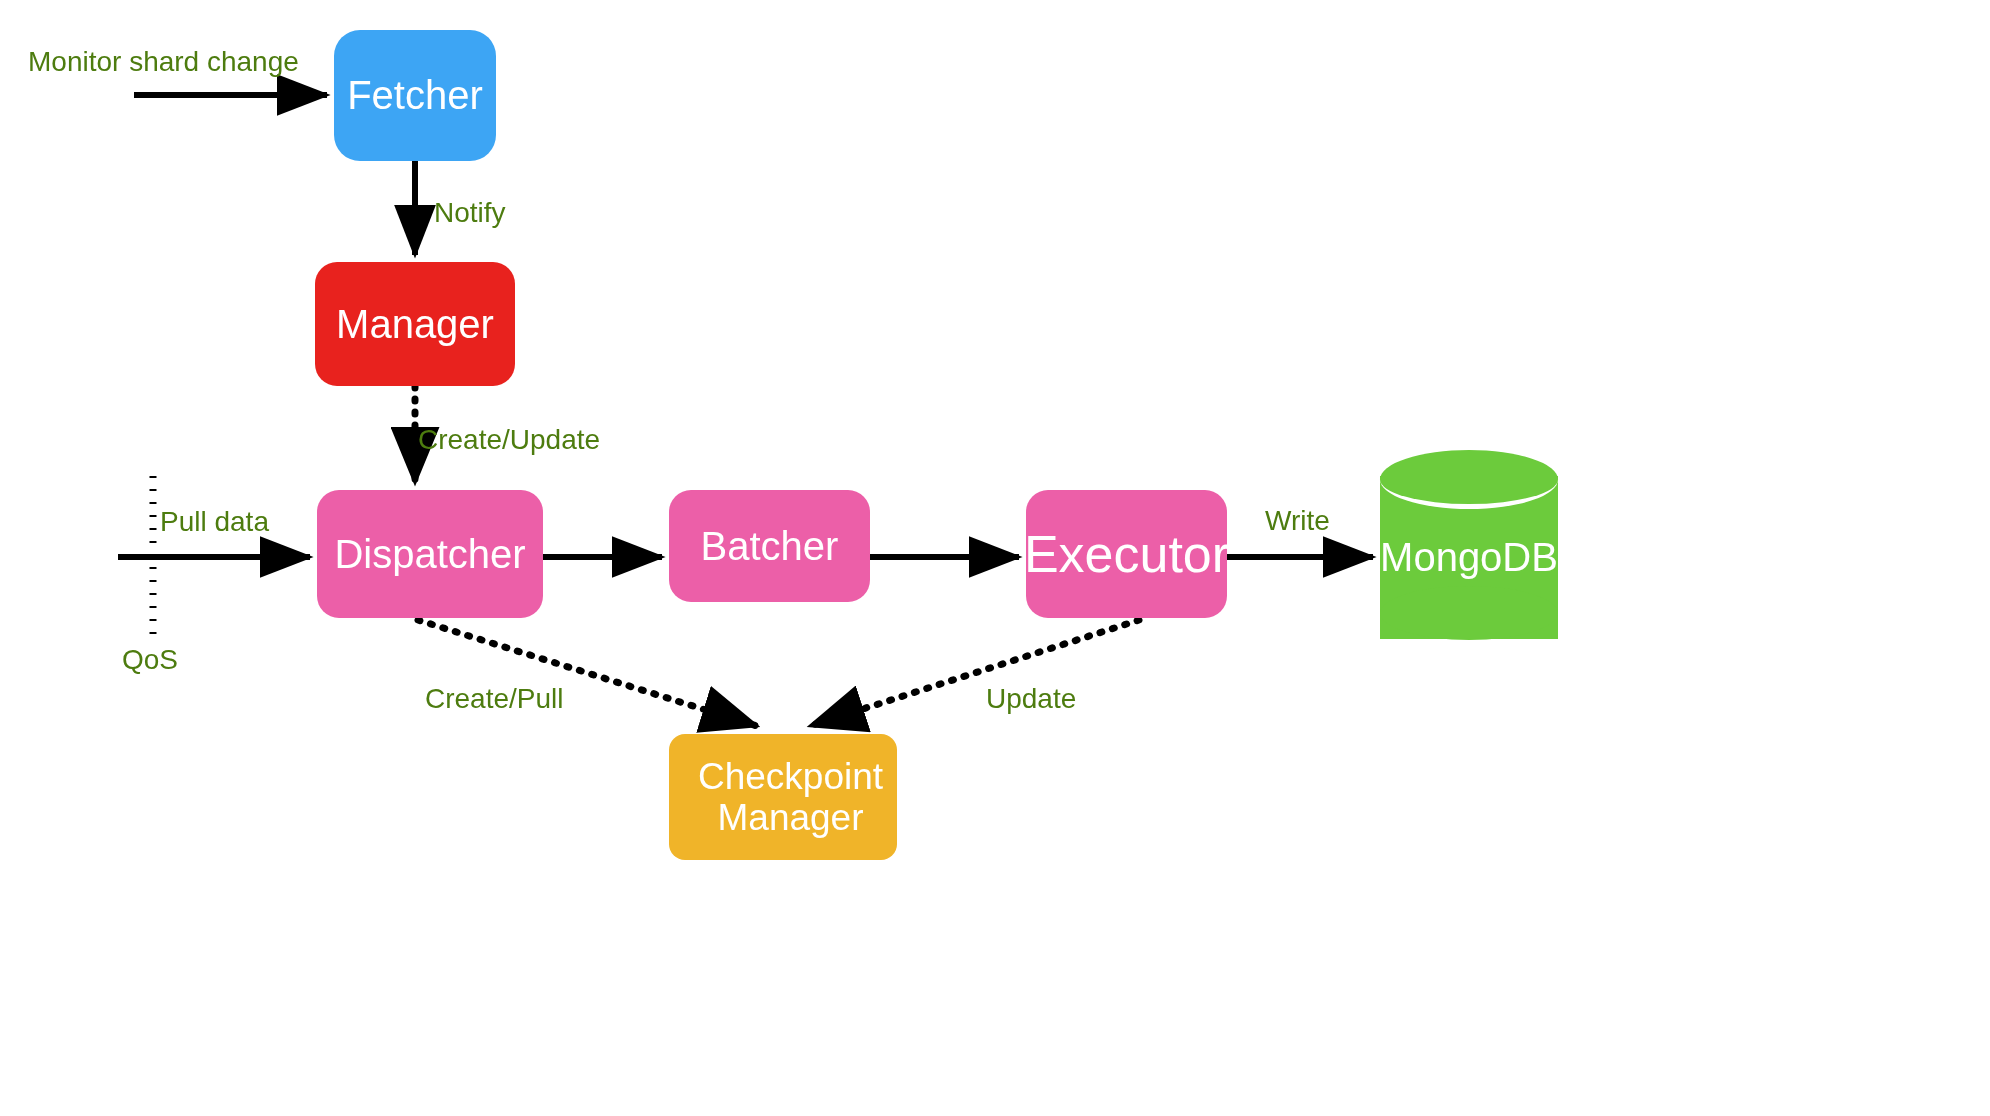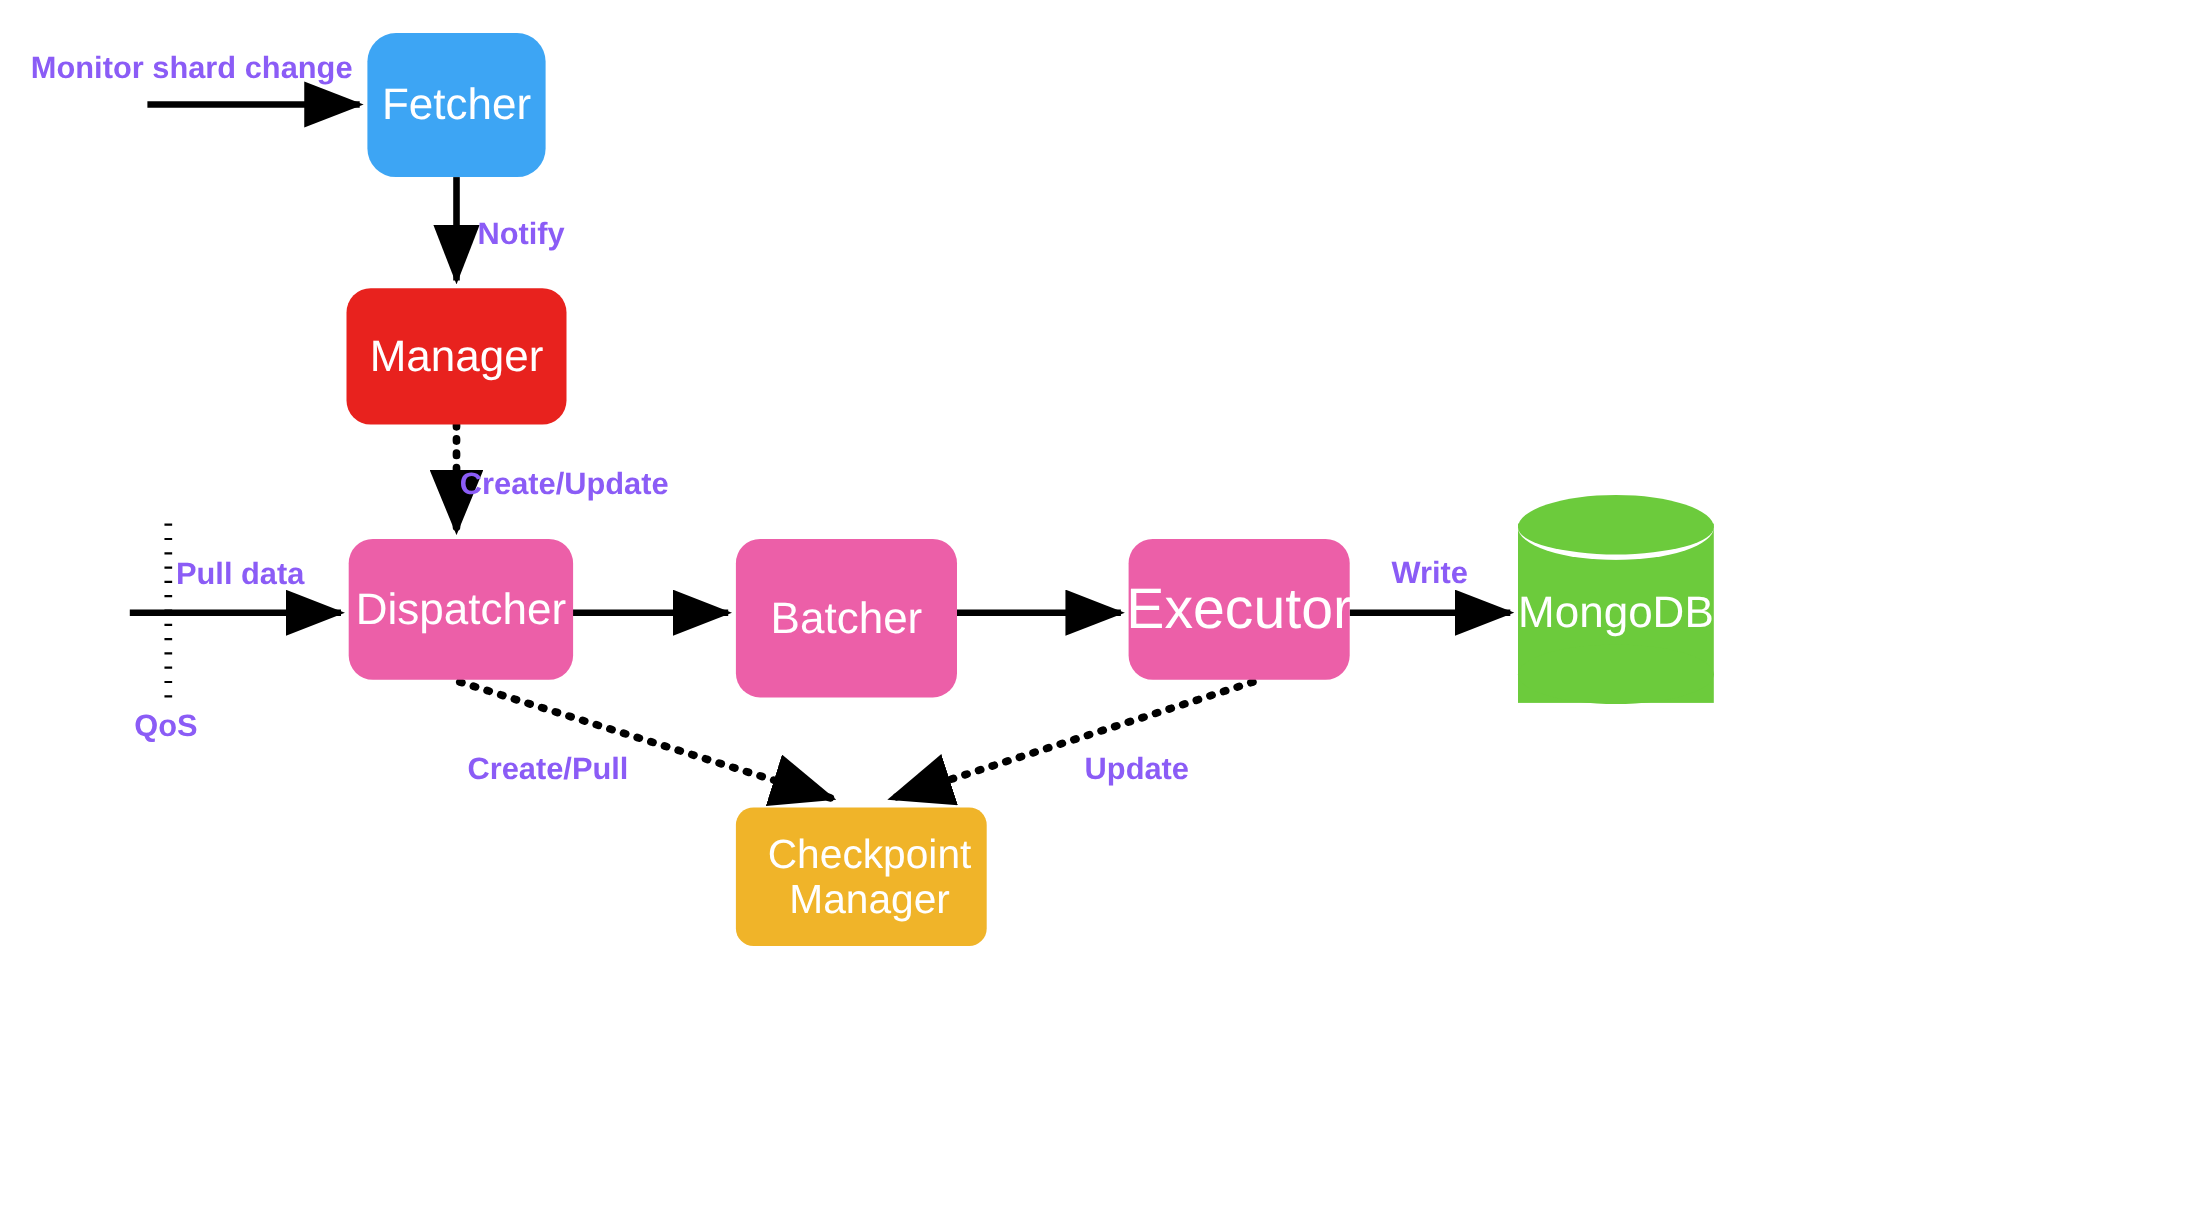--- a/index.html
+++ b/index.html
@@ -44,26 +44,26 @@
     background: #3da5f4;
     font-size: 40px;
     border-radius: 26px;
   }
   .node-manager {
     left: 315px; top: 262px; width: 200px; height: 124px;
     background: #e8221e;
     font-size: 40px;
   }
   .node-dispatcher {
-    left: 317px; top: 490px; width: 204px; height: 128px;
+    left: 317px; top: 490px; width: 226px; height: 128px;
     background: #ec5fa8;
     font-size: 40px;
   }
   .node-batcher {
-    left: 669px; top: 490px; width: 201px; height: 144px;
+    left: 669px; top: 490px; width: 201px; height: 112px;
     background: #ec5fa8;
     font-size: 40px;
   }
   .node-executor {
     left: 1026px; top: 490px; width: 201px; height: 128px;
     background: #ec5fa8;
     font-size: 52px;
   }
   .node-checkpoint {
     left: 669px; top: 734px; width: 228px; height: 126px;
@@ -111,23 +111,23 @@
     justify-content: center;
     color: #ffffff;
     font-size: 40px;
     font-family: "Liberation Sans", sans-serif;
     white-space: nowrap;
   }
   
   .edge-label {
     position: absolute;
     font-family: "Liberation Sans", sans-serif;
-    font-weight: bold;
+    font-weight: normal;
     font-size: 28px;
-    color: #8b5cf6;
+    color: #4d7c0f;
     white-space: nowrap;
     z-index: 4;
   }
   .lbl-monitor  { left: 28px;   top: 46px;  }
   .lbl-notify   { left: 434px;  top: 197px; }
   .lbl-createupd{ left: 418px;  top: 424px; }
   .lbl-pulldata { left: 160px;  top: 506px; }
   .lbl-qos      { left: 122px;  top: 644px; }
   .lbl-write    { left: 1265px; top: 505px; }
   .lbl-createqry{ left: 425px;  top: 683px; }

